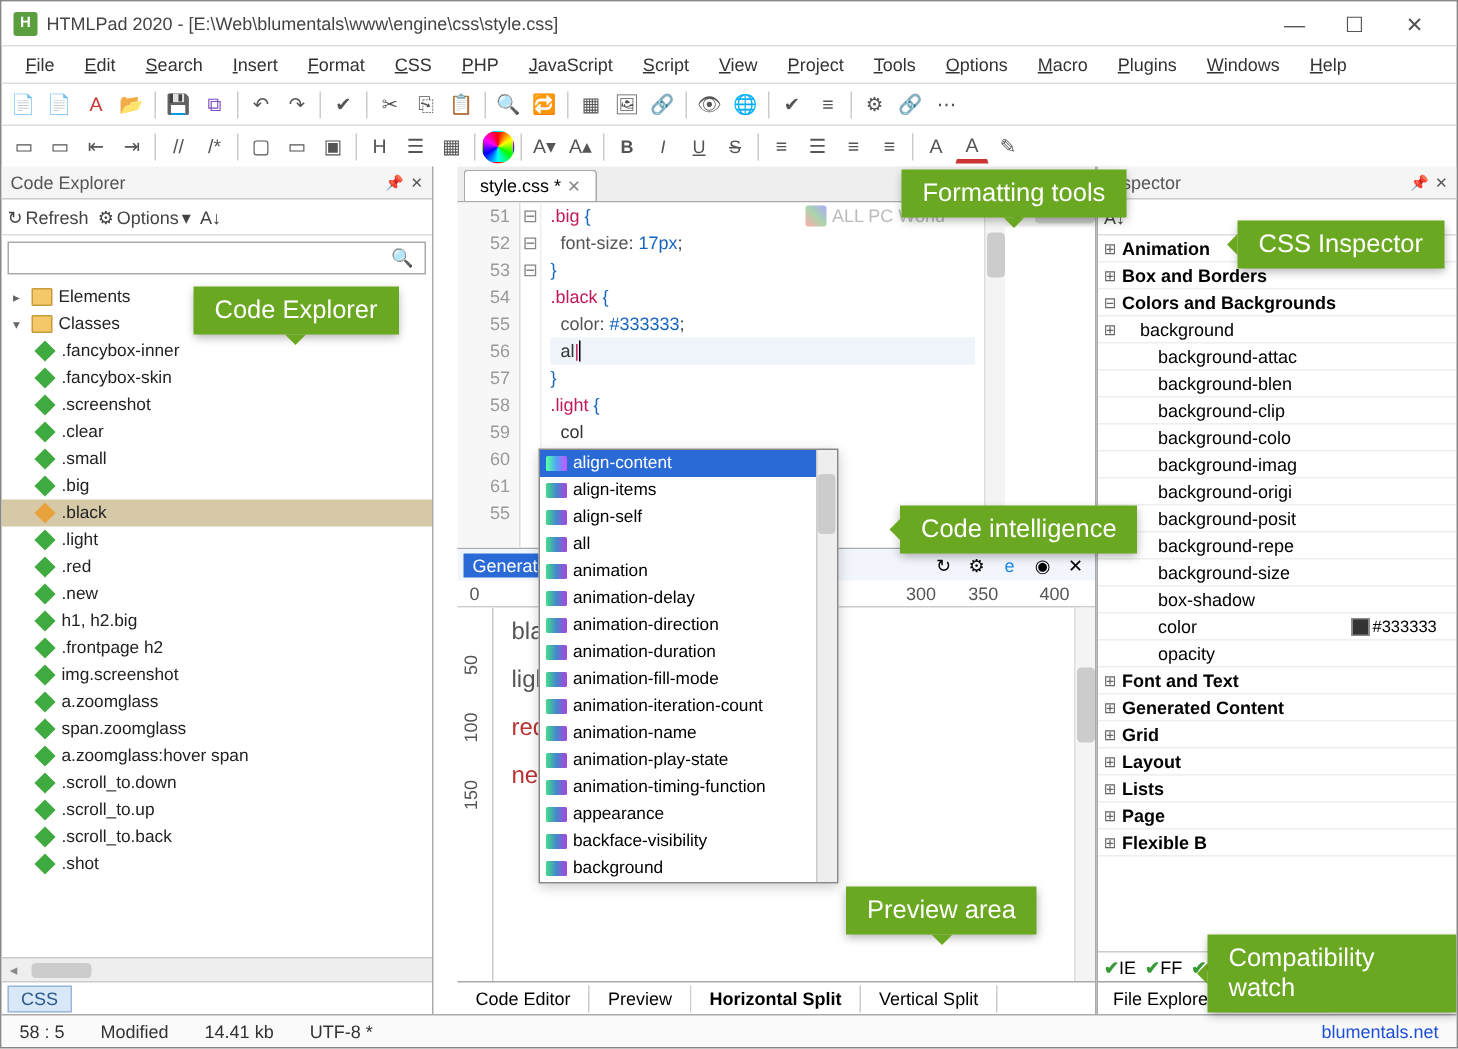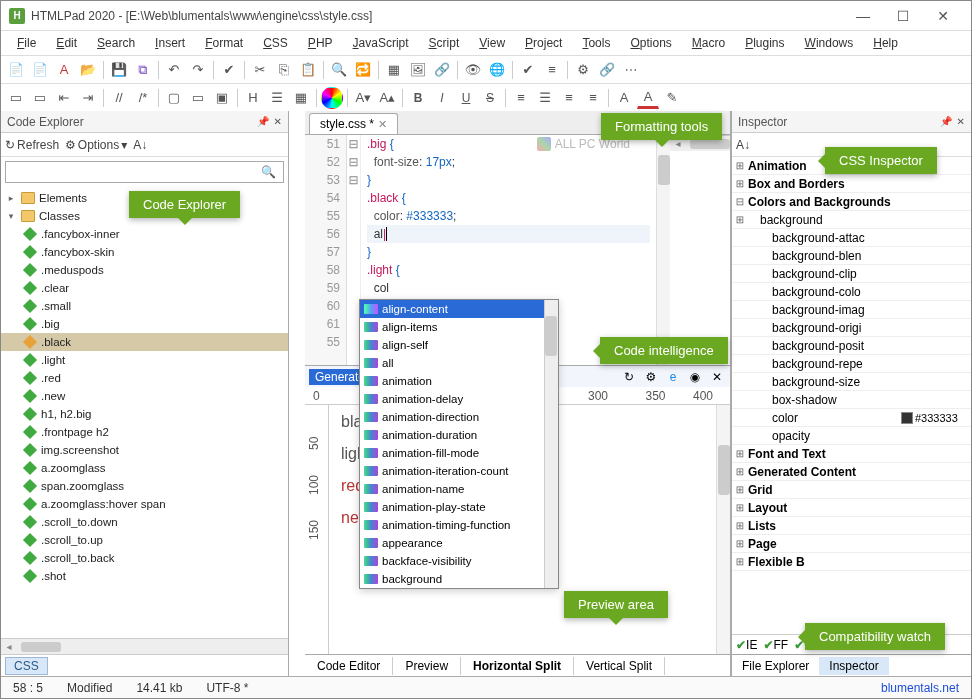--- a/index.html
+++ b/index.html
@@ -83,21 +83,21 @@
 .insp-row.indent1 .lbl { padding-left: 14px; }
 .insp-row.indent2 .lbl { padding-left: 26px; }
 .color-swatch { width: 12px; height: 12px; background: #333333; border: 1px solid #888; }
 .compat-row { height: 20px; border-top: 1px solid #ccc; display: flex; align-items: center; padding: 0 4px; gap: 6px; font-size: 10.5px; }
 .compat-row .ok { color: #3a9a3a; font-weight: bold; }
 .right-bottom-tabs { height: 22px; border-top: 1px solid #a3a3a3; display: flex; align-items: center; font-size: 11px; }
 .right-bottom-tabs .rtab { padding: 2px 10px; cursor: pointer; }
 .right-bottom-tabs .rtab.active { background: #d8e8f8; }
 .statusbar { height: 22px; border-top: 1px solid #aaa; background: #fafafa; display: flex; align-items: center; padding: 0 12px; gap: 24px; font-size: 11px; color: #333; }
 .statusbar .sb-right { margin-left: auto; color: #1d4ed8; }
-.callout { position: absolute; background: #6aa821; color: #fff; padding: 6px 14px; font-size: 13px; box-shadow: 0 2px 6px rgba(0,0,0,0.3); z-index: 100; }
+.callout { position: absolute; background: #6aa821; color: #fff; padding: 6px 14px; font-size: 17px; box-shadow: 0 2px 6px rgba(0,0,0,0.3); z-index: 100; }
 .callout::after { content: ""; position: absolute; width: 0; height: 0; border: 7px solid transparent; border-top-color: #6aa821; bottom: -14px; left: 50%; margin-left: -7px; }
 .callout.arrow-left::after { border-top-color: transparent; border-right-color: #6aa821; left: -14px; bottom: auto; top: 50%; margin-top: -7px; margin-left: 0; }
 .center-split { flex: 1; display: flex; flex-direction: column; min-height: 0; }
 .code-wrap { display: flex; flex-direction: row; height: 230px; }
 .hscroll { height: 16px; background: #eee; border-top: 1px solid #ccc; display: flex; align-items: center; }
 .hscroll .arrow { width: 16px; text-align: center; color: #888; font-size: 10px; }
 .hscroll .thumb { width: 40px; height: 10px; background: #ccc; border-radius: 3px; margin-left: 4px; }
 .vscroll { width: 14px; background: #f4f4f4; border-left: 1px solid #ddd; position: relative; }
 .vscroll .thumb { position: absolute; left: 1px; width: 12px; height: 30px; background: #ccc; border-radius: 3px; }
 .watermark { position: absolute; right: 40px; top: 2px; font-size: 10px; color: #bbb; display: flex; align-items: center; gap: 4px; pointer-events: none; }
@@ -245,21 +245,21 @@
         <div class="tree-row">
           <span class="tree-icon diamond green"></span>
           <span class="tree-label">.fancybox-inner</span>
         </div>
         <div class="tree-row">
           <span class="tree-icon diamond green"></span>
           <span class="tree-label">.fancybox-skin</span>
         </div>
         <div class="tree-row">
           <span class="tree-icon diamond green"></span>
-          <span class="tree-label">.meduspods</span>
+          <span class="tree-label">.screenshot</span>
         </div>
         <div class="tree-row">
           <span class="tree-icon diamond green"></span>
           <span class="tree-label">.clear</span>
         </div>
         <div class="tree-row">
           <span class="tree-icon diamond green"></span>
           <span class="tree-label">.small</span>
         </div>
         <div class="tree-row">
@@ -391,21 +391,21 @@
         <span style="flex:1"></span>
         <span class="pv-tool">↻</span>
         <span class="pv-tool">⚙</span>
         <span class="pv-tool" style="color:#1e88e5">e</span>
         <span class="pv-tool">◉</span>
         <span class="pv-tool">✕</span>
       </div>
       <div class="ruler-h" id="ruler-h">
           <span class="tick" style="left: 8px;">0</span>
           <span class="tick" style="left: 55.5px;">50</span>
-          <span class="tick" style="left: 283px;">300</span>
+          <span class="tick" style="left: 299px;">300</span>
           <span class="tick" style="left: 340.5px;">350</span>
           <span class="tick" style="left: 388px;">400</span>
         </div>
       <div class="preview-body" style="flex:1">
         <div class="ruler-v" id="ruler-v">
             <span class="tick" style="top: 45px;">50</span>
             <span class="tick" style="top: 90px;">100</span>
             <span class="tick" style="top: 135px;">150</span>
           </div>
         <div class="preview-content" id="preview-content">

